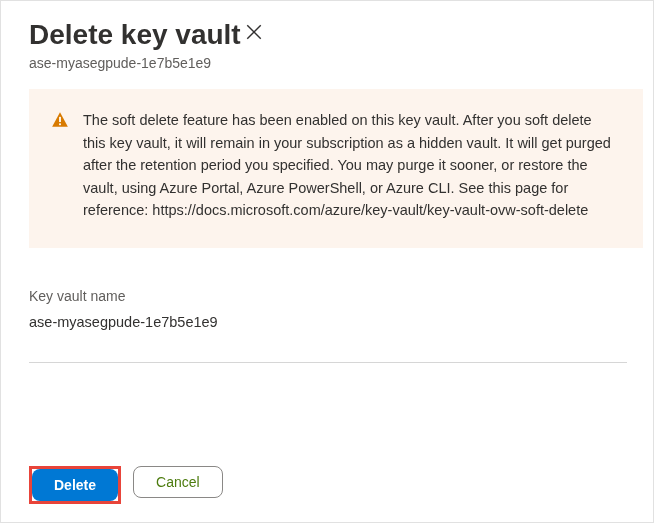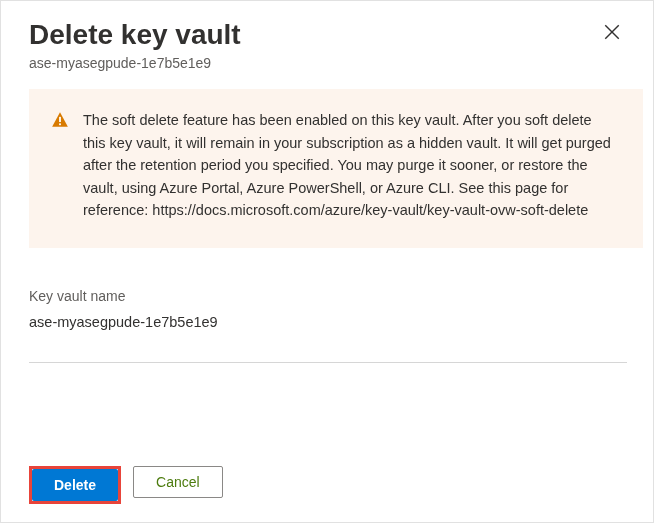--- a/index.html
+++ b/index.html
@@ -13,21 +13,21 @@
       border: 1px solid #e1e1e1;
     }
     .panel {
       display: flex;
       flex-direction: column;
       height: 100%;
       padding: 18px 0 18px 28px;
     }
     .header {
       display: flex;
-      justify-content: space-between;
+      justify-content: flex-start;
       align-items: flex-start;
       padding-right: 28px;
     }
     .title-block { display: flex; flex-direction: column; }
     .title {
       font-size: 28px;
       font-weight: 600;
       color: #323130;
       line-height: 1.15;
     }
@@ -94,21 +94,21 @@
       gap: 12px;
       margin-top: 16px;
       padding-right: 28px;
     }
     .btn {
       font-family: inherit;
       font-size: 14px;
       height: 32px;
       padding: 0 22px;
       cursor: pointer;
-      border-radius: 2px;
+      border-radius: 8px;
     }
     .btn-primary-wrap {
       border: 3px solid #e8443a;
       display: inline-block;
       line-height: 0;
     }
     .btn-primary {
       background: #0078d4;
       color: #ffffff;
       border: none;

